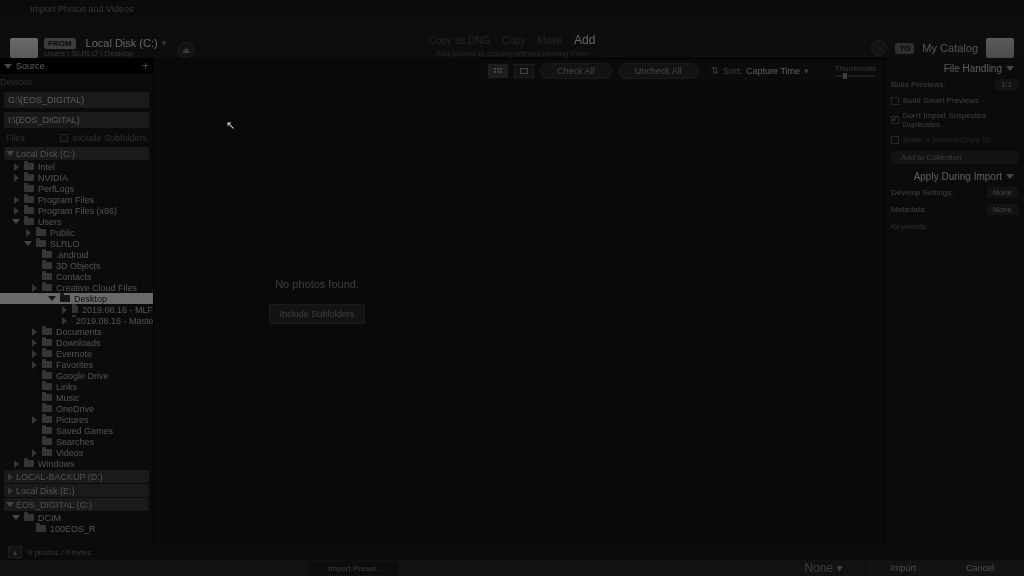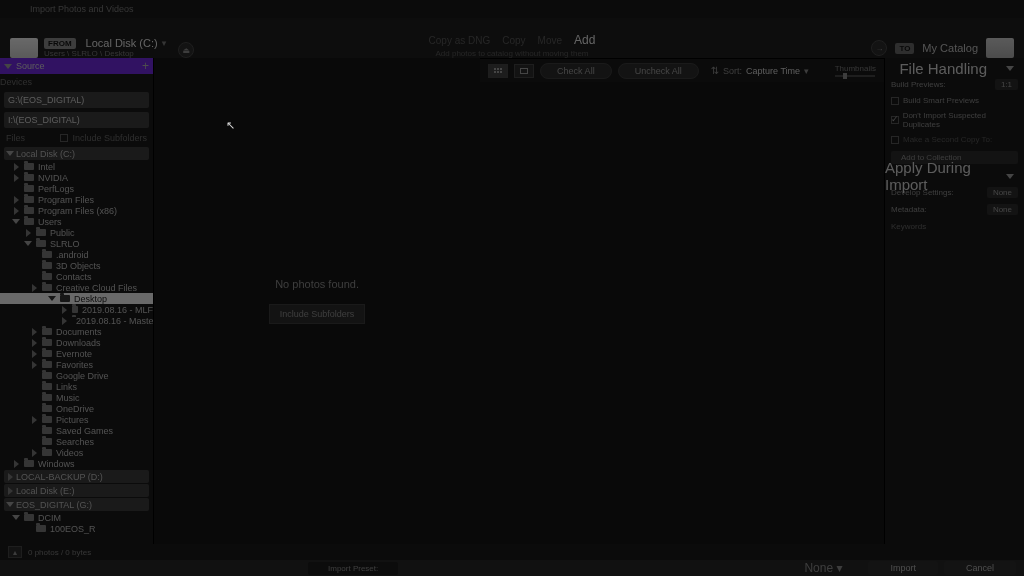--- a/index.html
+++ b/index.html
@@ -39,21 +39,21 @@
   .header-mode .active { color:#ddd; font-size:12px;}
   .header-sub { color:#555; font-size:8px; margin-top:2px;}
   .header-right { margin-left:auto; display:flex; align-items:center; gap:8px;}
   .to-badge { background:#666; color:#111; font-size:8px; font-weight:bold; padding:1px 4px; border-radius:2px;}
   .to-drive { width:28px; height:20px; background:linear-gradient(#c8c8c8,#a8a8a8); border-radius:2px;}
 
   .main { display:flex; height: calc(576px - 18px - 40px - 16px - 16px); }
 
   
   .left-panel { width: 154px; background:#1a1a1a; border-right:1px solid #000; display:flex; flex-direction:column; position:relative;}
-  .src-header { height:16px; background:#6d28d9; display:flex; align-items:center; padding:0 4px; color:#ccc;}
+  .src-header { height:16px; background:#000000; display:flex; align-items:center; padding:0 4px; color:#ccc;}
   .tri { display:inline-block; width:0;height:0; margin-right:4px;}
   .tri-down { border-left:4px solid transparent; border-right:4px solid transparent; border-top:5px solid #999;}
   .tri-right { border-top:4px solid transparent; border-bottom:4px solid transparent; border-left:5px solid #777;}
   .plus { margin-left:auto; color:#aaa; font-size:12px;}
   .dev-label { padding:3px 0; color:#666; font-size:9px;}
   .device-row { background:#3a3a3a; margin:2px 4px; padding:3px 4px; color:#ccc; border-radius:2px;}
   .files-row { display:flex; align-items:center; padding:3px 6px; color:#666;}
   .chk { width:8px; height:8px; border:1px solid #555; margin-right:4px; display:inline-block;}
   .tree { flex:1; overflow:hidden;}
   .tree-row { display:flex; align-items:center; height:11px; padding-left:4px; color:#b5b5b5; cursor:pointer; white-space:nowrap;}
@@ -79,21 +79,21 @@
   .grid-ic{display:grid;grid-template-columns:repeat(3,2px);grid-template-rows:repeat(2,2px);gap:1px;}
   .grid-ic div{background:#999;}
   .single-ic{width:8px;height:6px;border:1px solid #999;}
   .pill-btn { background:#2c2c2c; color:#999; font-size:9px; padding:2px 16px; border:1px solid #3a3a3a; border-radius:10px;}
   .tb-spacer{flex:1;}
   .sort-area { display:flex; align-items:center; gap:4px; color:#888;}
   .thumb-area { color:#777; font-size:8px; margin-left:20px; text-align:center;}
 
   
   .right-panel { width:140px; background:#1a1a1a; border-left:1px solid #000; padding-top:2px;}
-  .rp-h { height:16px; display:flex; align-items:center; justify-content:flex-end; padding-right:6px; color:#ccc; font-size:15px; gap:19px;}
+  .rp-h { height:16px; display:flex; align-items:center; justify-content:flex-end; padding-right:6px; color:#ccc; font-size:10px; gap:4px;}
   .rp-row { display:flex; align-items:center; padding:3px 6px; color:#888; font-size:8px;}
   .rp-row .chk2 { width:8px;height:8px;border:1px solid #555;margin-right:4px;position:relative;}
   .rp-row .chk2.checked::after{content:"✓";position:absolute;top:-3px;left:-1px;color:#999;font-size:9px;}
   .rp-select { margin-left:auto; background:#2a2a2a; padding:1px 6px; color:#999; font-size:8px; border-radius:2px;}
   .rp-addbtn { background:#2a2a2a; padding:2px 6px; color:#888; font-size:8px; border-radius:2px; margin:4px 6px;}
   .keywords { color:#666; padding:4px 6px; font-size:8px;}
 
   
   .status { height:16px; background:#1a1a1a; display:flex; align-items:center; padding:0 8px; color:#777; font-size:8px;}
   .status .up-btn{width:14px;height:12px;background:#2c2c2c;border:1px solid #444;margin-right:6px;display:flex;align-items:center;justify-content:center;}

